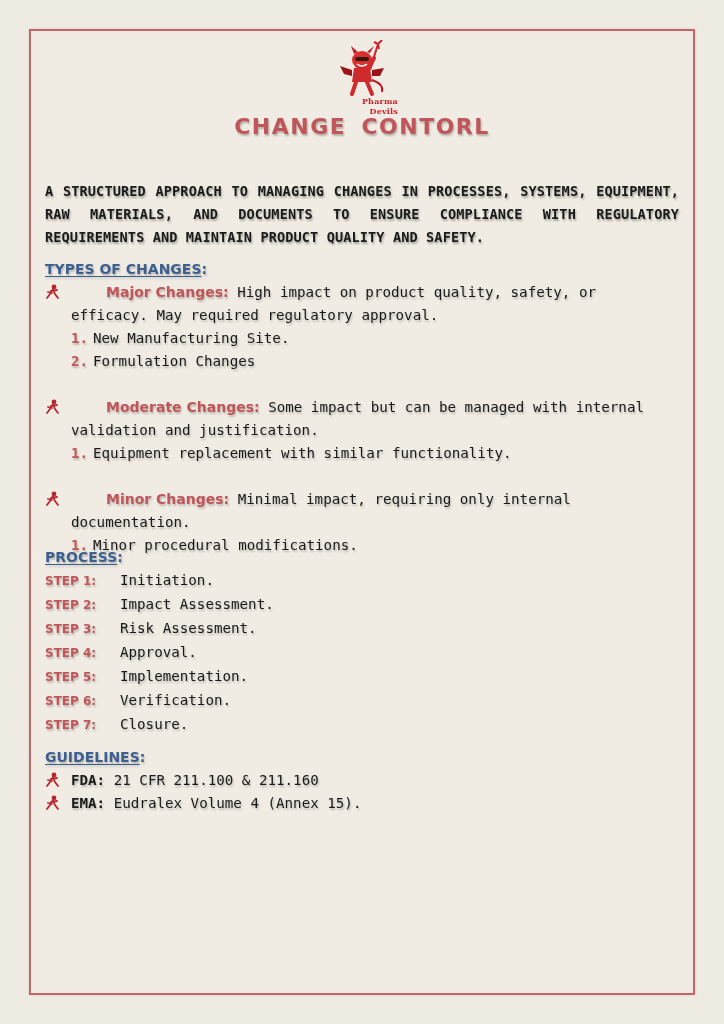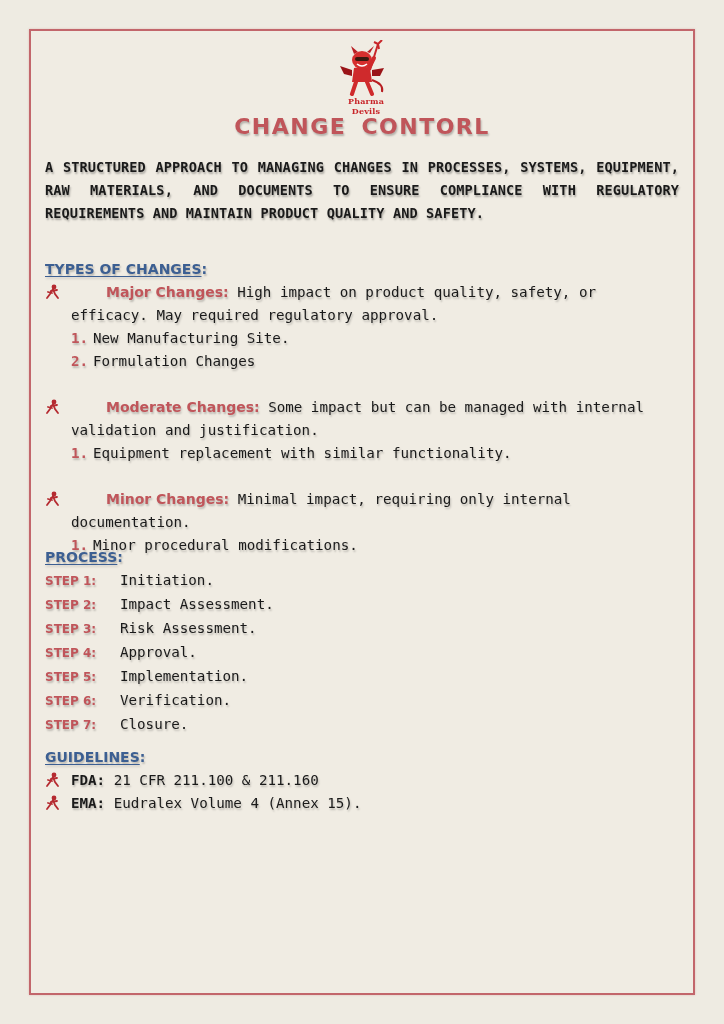--- a/index.html
+++ b/index.html
@@ -21,42 +21,42 @@
     }
     .logo {
       position: absolute;
       left: 334px; top: 40px;
       width: 64px; height: 70px;
     }
     .logo svg { display: block; }
     .logo-text {
       position: absolute;
       left: 0; top: 56px; width: 64px;
-      text-align: center;
+      text-align: right;
       font-family: "DejaVu Serif", serif;
       font-size: 8px;
       color: #c8262a;
       font-weight: bold;
       letter-spacing: 0.2px;
     }
     .title {
       position: absolute;
       left: 0; top: 114px; width: 724px;
       text-align: center;
       font-family: "DejaVu Sans", sans-serif;
       font-size: 22px;
       font-weight: bold;
       color: #c0555a;
       letter-spacing: 1.5px;
       word-spacing: 6px;
       text-shadow: 1px 2px 2px rgba(0,0,0,0.25);
     }
     .intro {
       position: absolute;
-      left: 45px; top: 156px; width: 634px;
+      left: 45px; top: 180px; width: 634px;
       font-size: 13.6px;
       font-weight: bold;
       line-height: 23px;
       text-align: justify;
       text-align-last: left;
       text-shadow: 1px 1.5px 2px rgba(0,0,0,0.3);
       letter-spacing: 0.1px;
     }
     .section {
       position: absolute;

